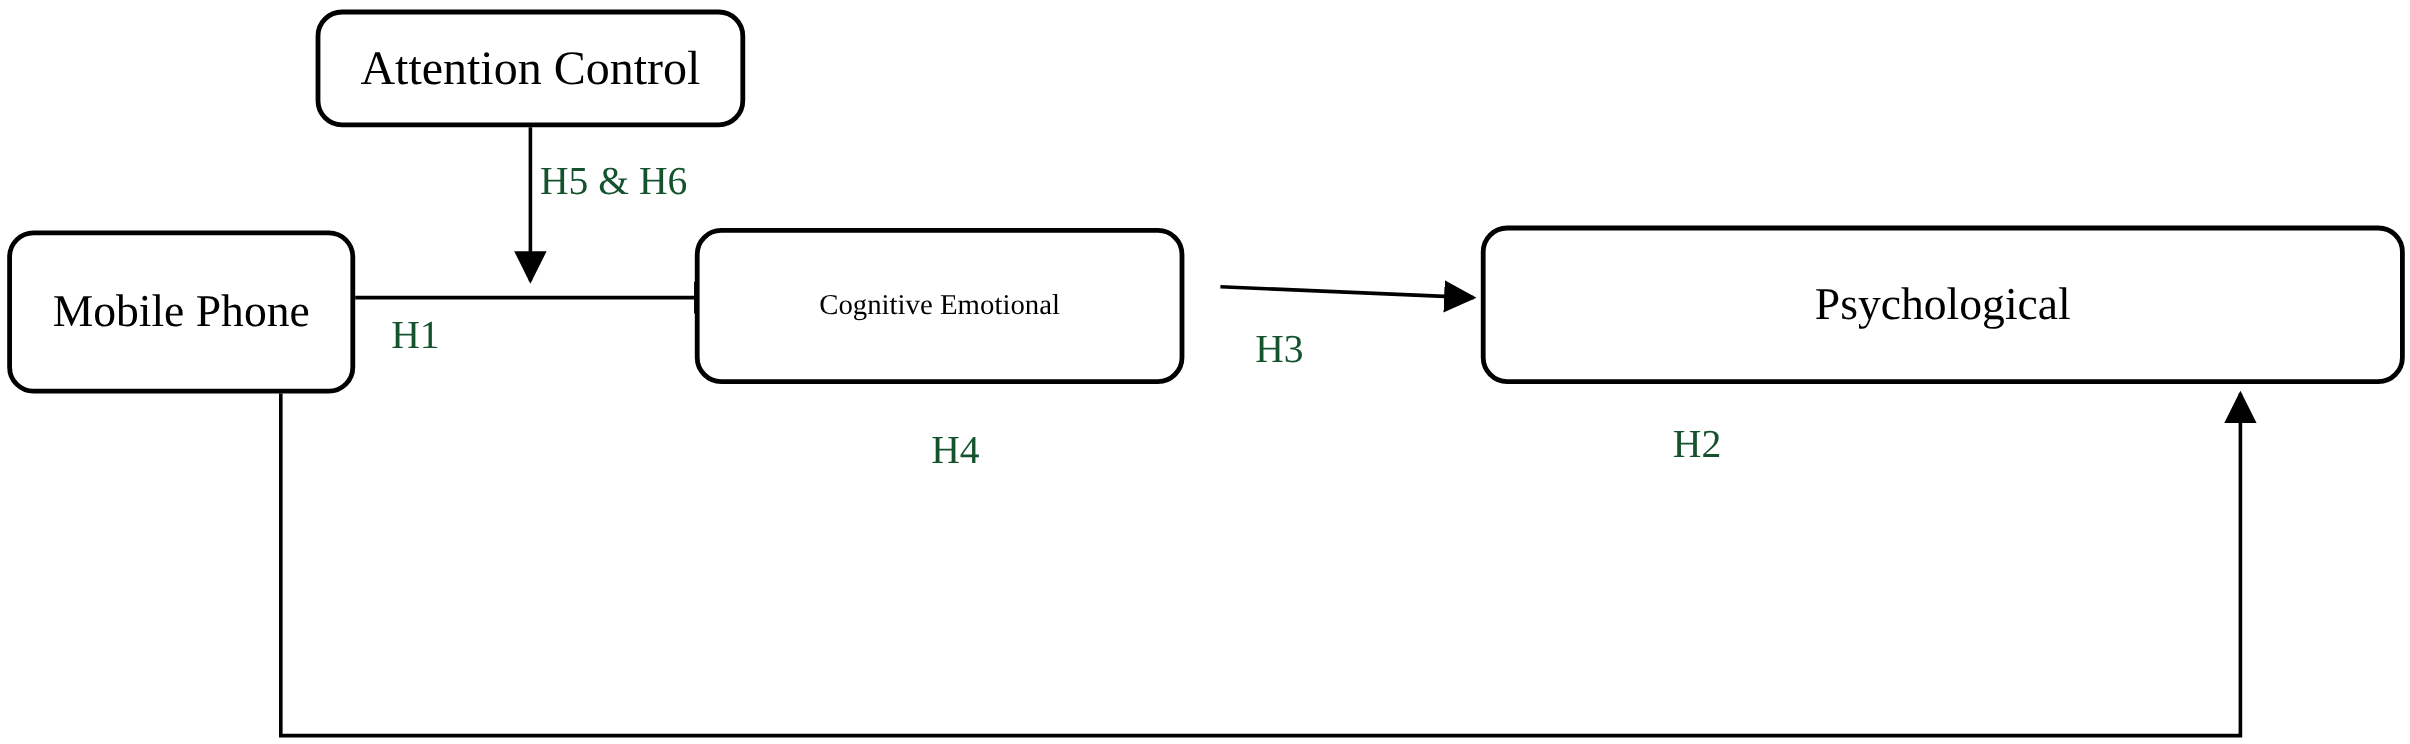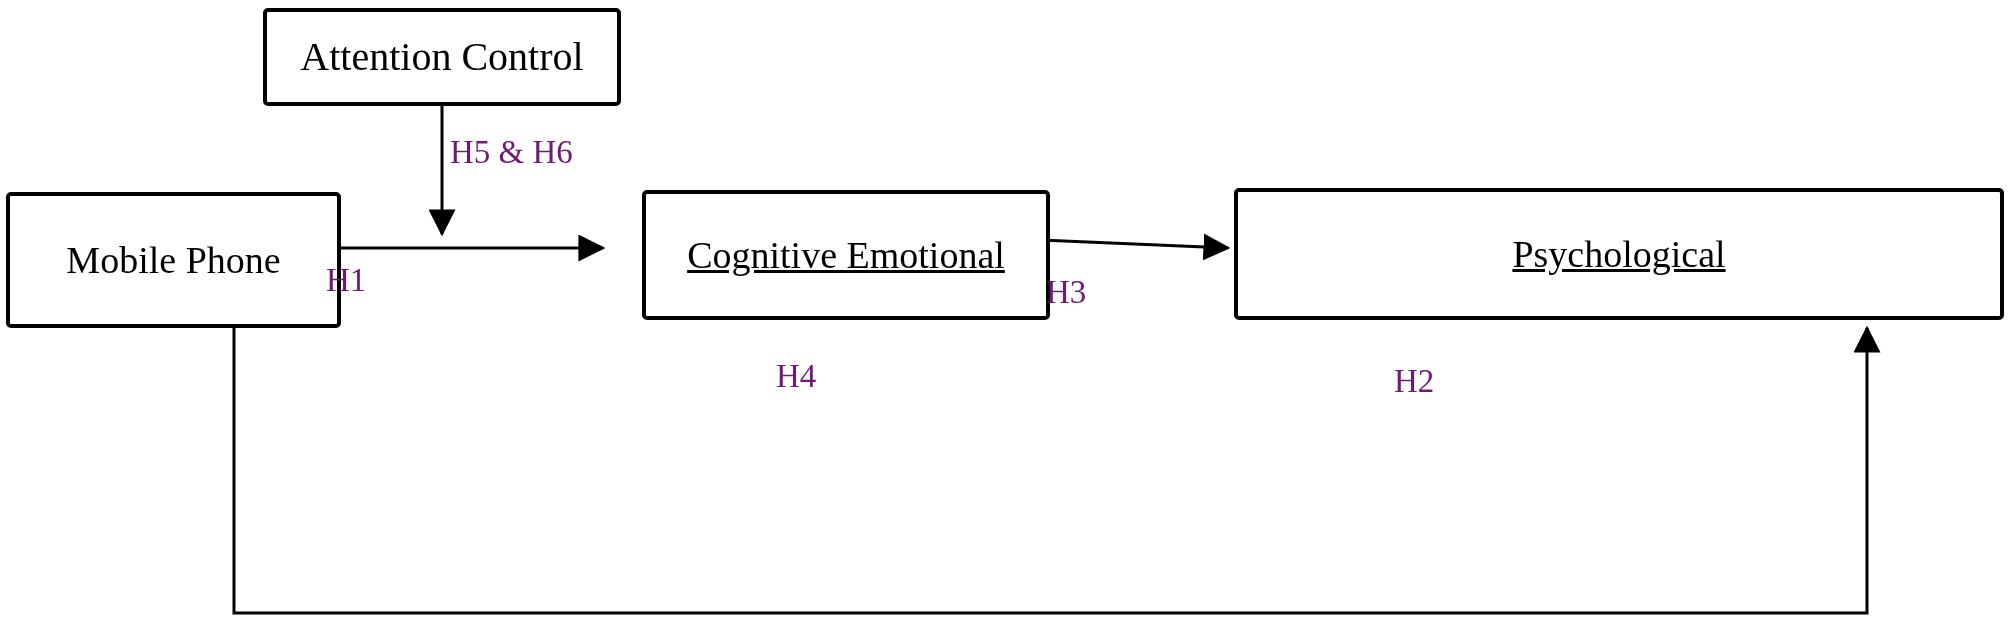--- a/index.html
+++ b/index.html
@@ -23,21 +23,21 @@
     left: 0;
     top: 0;
     width: 2008px;
     height: 620px;
     display: block;
   }
   .node-box {
     position: absolute;
     box-sizing: border-box;
     border: 4px solid #000000;
-    border-radius: 5px;
+    border-radius: 22px;
     background: #ffffff;
     display: flex;
     align-items: center;
     justify-content: center;
     text-align: center;
     line-height: 1.18;
     color: #000000;
     z-index: 2;
   }
   .node-label {
@@ -49,56 +49,54 @@
   #node-attention-control {
     left: 263px;
     top: 8px;
     width: 358px;
     height: 98px;
     font-size: 40px;
   }
   #node-mobile-phone-distraction {
     left: 6px;
     top: 192px;
-    width: 335px;
+    width: 290px;
     height: 136px;
     font-size: 38px;
   }
   #node-cognitive-emotional-preoccupation {
-    left: 642px;
+    left: 579px;
     top: 190px;
     width: 408px;
     height: 130px;
-    font-size: 38px;
-    text-decoration: underline;
+    font-size: 24px;
   }
   #node-psychological-wellbeing {
     left: 1234px;
     top: 188px;
     width: 770px;
     height: 132px;
     font-size: 38px;
-    text-decoration: underline;
   }
   #node-psychological-wellbeing .node-label {
     max-width: 420px;
     margin: 0 auto;
   }
   .edge-label {
     position: absolute;
     font-size: 33px;
-    color: #701a75;
+    color: #14532d;
     white-space: nowrap;
     z-index: 3;
   }
   #edge-label-h5h6 { left: 450px; top: 134px; }
   #edge-label-h1   { left: 326px; top: 262px; }
   #edge-label-h3   { left: 1046px; top: 274px; }
   #edge-label-h4   { left: 776px; top: 337px; margin-top: 21px; }
-  #edge-label-h2   { left: 1394px; top: 363px; }
+  #edge-label-h2   { left: 1394px; top: 353px; }
 </style>
 </head>
 <body>
 
 <div id="diagram-canvas">
 
   <svg id="diagram-svg" viewBox="0 0 2008 620" xmlns="http://www.w3.org/2000/svg">
     <defs>
       <marker id="arrowhead" markerWidth="9" markerHeight="9" refX="8.2" refY="4.5" orient="auto" markerUnits="strokeWidth">
         <path d="M0,0 L9,4.5 L0,9 z" fill="#000000"></path>

